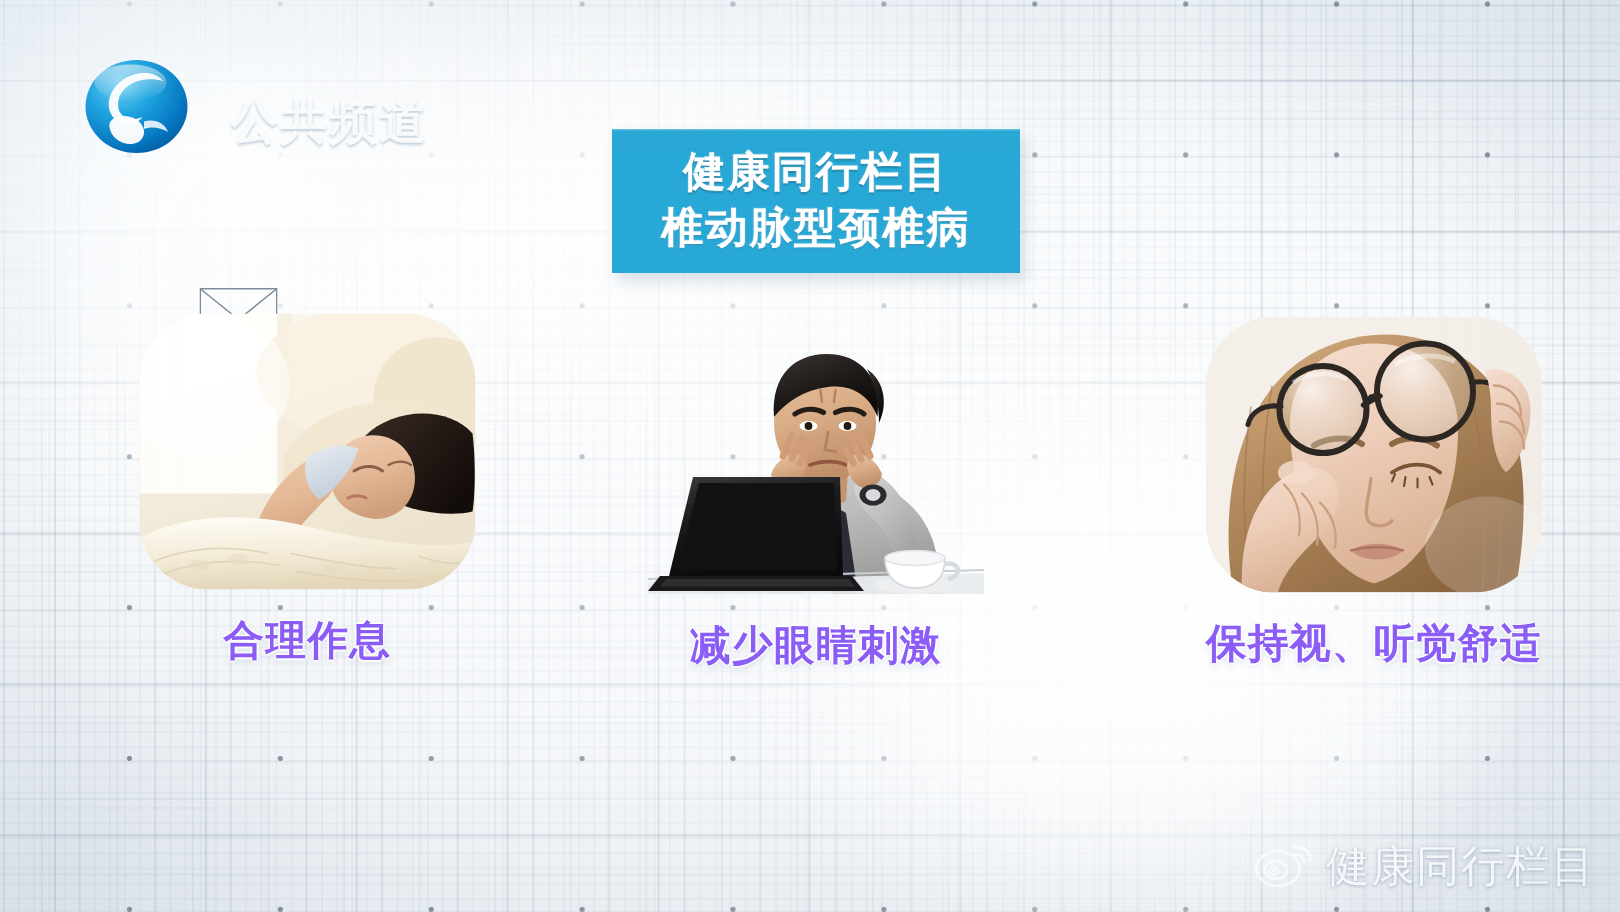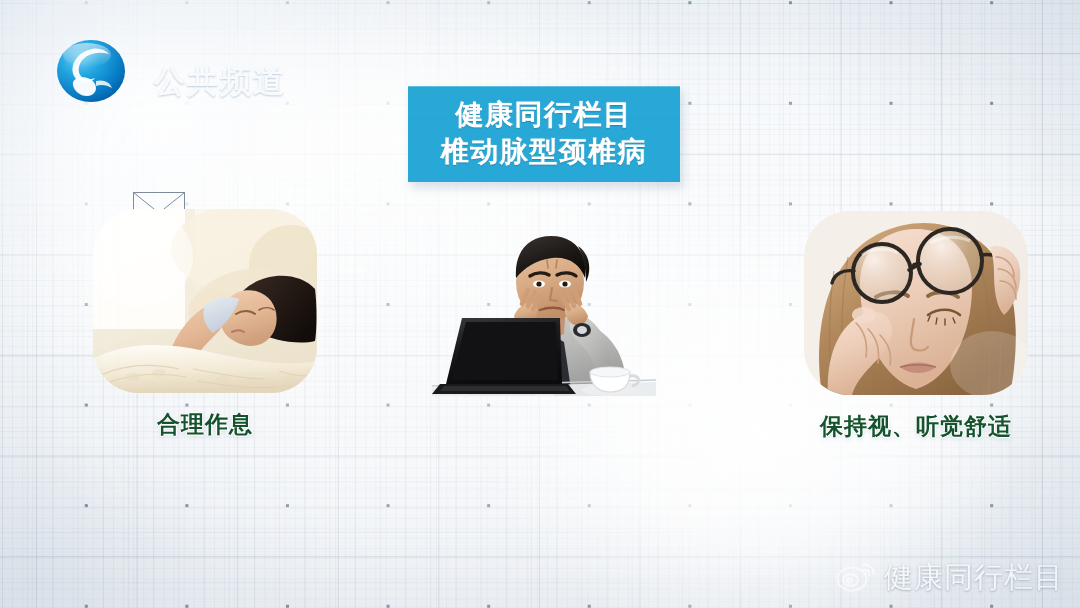--- a/index.html
+++ b/index.html
@@ -215,24 +215,24 @@
     border-radius: 42px;
     overflow: hidden;
   }
   .photo-frame.rounded-soft { border-radius: 46px; }
   .photo-frame svg { display: block; }
 
   .caption {
     position: absolute;
     width: 100%;
     text-align: center;
-    font-size: 23px;
+    font-size: 27px;
     font-weight: 700;
     letter-spacing: 1px;
-    color: #14532d;
+    color: #8b5cf6;
     white-space: nowrap;
     text-shadow:
       0 0 2px #ffffff,
       1px 0 1px #ffffff,
       -1px 0 1px #ffffff,
       0 1px 1px #ffffff,
       0 -1px 1px #ffffff,
       0 2px 4px rgba(140,170,195,0.35);
   }
 
@@ -499,20 +499,21 @@
         <path d="M8 172 L136 172 L144 182 L0 182 Z" fill="#1a1a1c"></path>
         <path d="M12 174 L134 174 L138 179 L8 179 Z" fill="#2e2e31"></path>
 
         <ellipse cx="178" cy="178" rx="28" ry="6" fill="#eceef0"></ellipse>
         <path d="M158 160 C158 174 168 180 178 180 C190 180 198 174 198 160 Z" fill="#ffffff"></path>
         <path d="M158 160 C158 174 168 180 178 180 C190 180 198 174 198 160 Z" fill="none" stroke="#d7dade" stroke-width="1.2"></path>
         <path d="M198 164 C208 162 210 172 200 174" fill="none" stroke="#d7dade" stroke-width="3"></path>
         <ellipse cx="178" cy="160" rx="20" ry="5" fill="#f6f7f8" stroke="#dfe2e6" stroke-width="1"></ellipse>
       </svg>
     </div>
+    <div class="caption">减少眼睛刺激</div>
   </div>
 
   <div class="card" id="card-comfort">
     <div class="photo-frame rounded-soft">
       <svg width="224" height="184" viewBox="0 0 224 184">
         <defs>
           <linearGradient id="hairW" x1="0" y1="0" x2="0.7" y2="1">
             <stop offset="0%" stop-color="#d8b184"></stop>
             <stop offset="45%" stop-color="#b38a5d"></stop>
             <stop offset="100%" stop-color="#8b6640"></stop>

